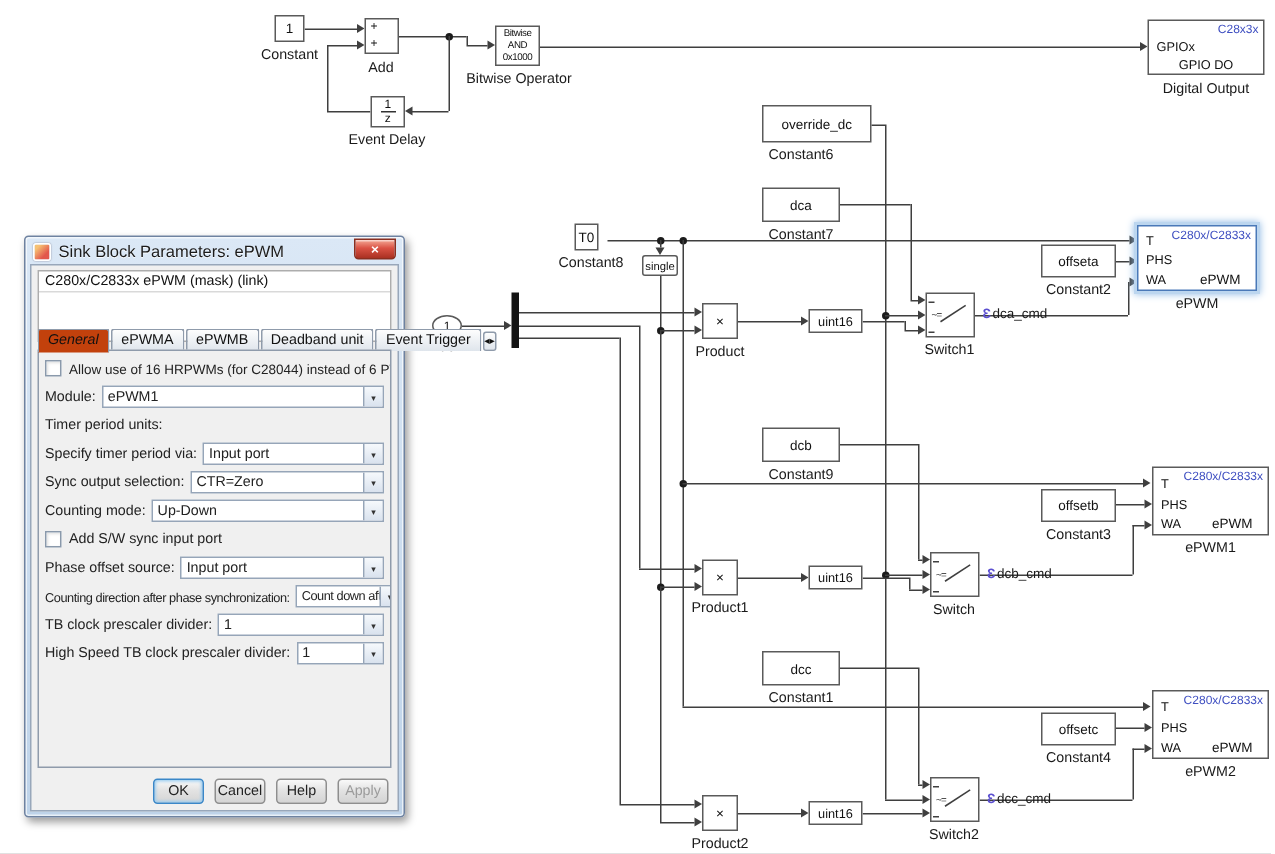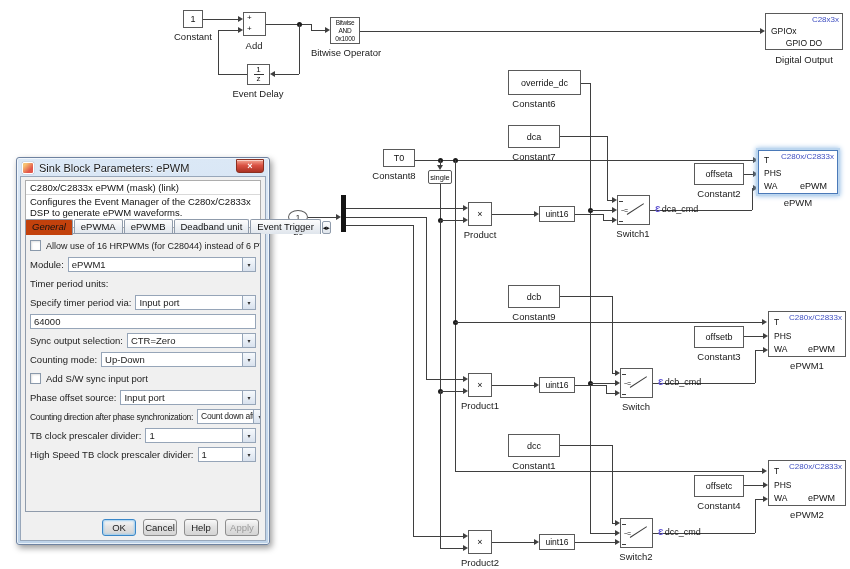--- a/index.html
+++ b/index.html
@@ -212,21 +212,21 @@
     <span style="position:absolute;bottom:1px;width:100%;text-align:center;font-size:8.5px">GPIO DO</span>
   </div>
   <div class="lbl" style="left:754px;top:54px;width:100px">Digital Output</div>
 
   <div class="oval cen" style="left:288px;top:210px;width:20px;height:14px">
       <span>1</span>
     </div>
   <div class="lbl" style="left:278px;top:226px;width:40px">dc</div>
   <div style="position:absolute;left:341px;top:195px;width:5px;height:37px;background:#141414"></div>
 
-  <div class="blk cen" style="left:383px;top:149px;width:32px;height:18px;font-size:9px">
+  <div class="blk cen" style="left:383px;top:149px;width:16px;height:18px;font-size:9px">
       <span>T0</span>
     </div>
   <div class="lbl" style="left:354px;top:170px;width:80px">Constant8</div>
 
   <div class="blk cen" style="left:428px;top:170px;width:24px;height:14px;font-size:7.5px;border-radius:2px">
       <span>single</span>
     </div>
 
   <div class="blk cen" style="left:508px;top:70px;width:73px;height:25px;font-size:9px">
       <span>override_dc</span>
@@ -331,21 +331,20 @@
 
   <div class="dlg">
     <div class="dlg-title">
       <span class="dlg-ico"></span>
       <span class="dlg-tt">Sink Block Parameters: ePWM</span>
       <span class="dlg-close">×</span>
     </div>
     <div class="dlg-client">
       <div class="mask">
         <div class="mt">C280x/C2833x ePWM (mask) (link)</div>
-        <div class="md">Configures the Event Manager of the C280x/C2833x DSP to generate ePWM waveforms.</div>
       </div>
       <div class="tabs">
         <span class="tab sel">General</span>
         <span class="tab">ePWMA</span>
         <span class="tab">ePWMB</span>
         <span class="tab">Deadband unit</span>
         <span class="tab">Event Trigger</span>
         <span class="tabscroll">◂▸</span>
       </div>
       <div class="tabpage">
@@ -364,23 +363,20 @@
           <span class="flabel">Timer period units:</span>
         </div>
         <div class="frow">
           <span class="flabel">Specify timer period via:</span>
           <span class="combo">
               <span class="cv">Input port</span>
               <span class="cbn">▾</span>
             </span>
         </div>
         <div class="frow">
-          <span class="edit">64000</span>
-        </div>
-        <div class="frow">
           <span class="flabel">Sync output selection:</span>
           <span class="combo">
               <span class="cv">CTR=Zero</span>
               <span class="cbn">▾</span>
             </span>
         </div>
         <div class="frow">
           <span class="flabel">Counting mode:</span>
           <span class="combo">
               <span class="cv">Up-Down</span>

